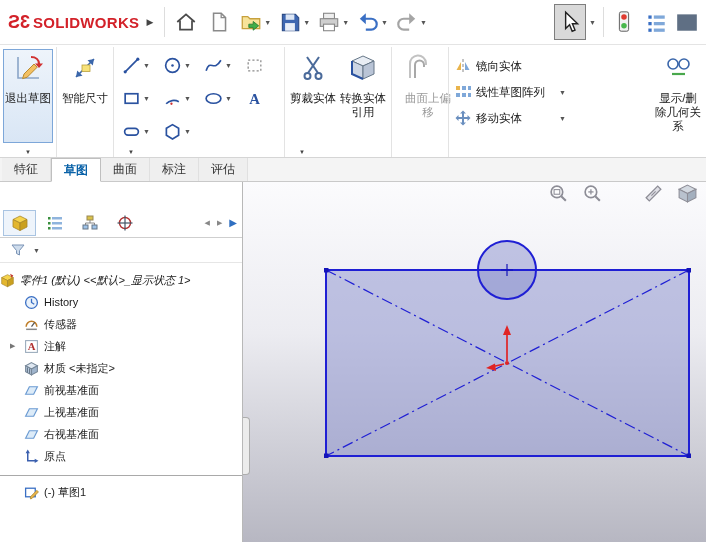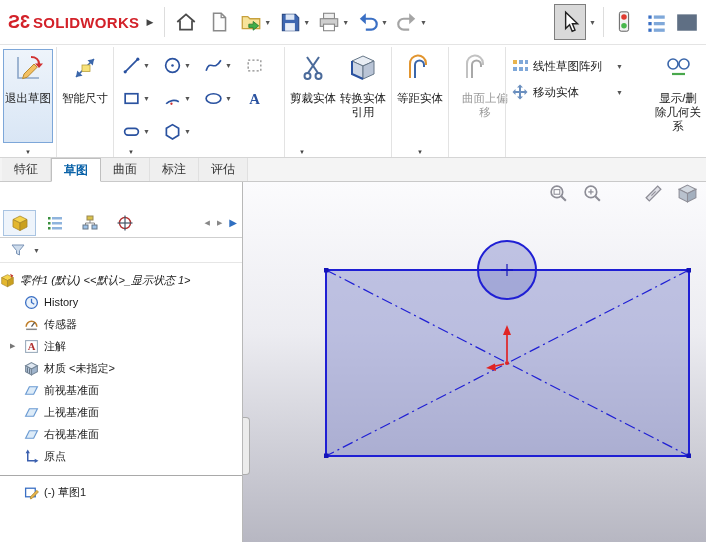--- a/index.html
+++ b/index.html
@@ -323,43 +323,41 @@
             <path d="M15 3 L26 8 L15 13 L4 8 Z" fill="#e8edf4" stroke="#667788"></path>
             <path d="M4 8 V21 L15 26 V13 Z" fill="#cdd6e4" stroke="#667788"></path>
             <path d="M26 8 V21 L15 26 V13 Z" fill="#b9c4d6" stroke="#667788"></path>
             <path d="M4 8 V21 L15 26" fill="none" stroke="#2a52a0" stroke-width="2"></path>
           </svg>
         <span class="blabel">转换实体引用</span>
       </button>
       <span class="rsec-bottom left">▼</span>
     </div>
 
-    <div class="rsec">
-      <button class="bigbtn">
-        <svg viewBox="0 0 30 30">
-            <path d="M5 25 V11 A8 8 0 0 1 21 10 V12" fill="none" stroke="#e2952f" stroke-width="2"></path>
-            <path d="M10 25 V12 A4.5 4.5 0 0 1 19 12 V14" fill="none" stroke="#3a66aa" stroke-width="2"></path>
-          </svg>
-        <span class="blabel">等距实体</span>
-      </button>
-      <span class="rsec-bottom">▼</span>
-    </div>
 
     <div class="rsec">
       <button class="bigbtn disabled">
         <svg viewBox="0 0 30 30">
             <path d="M5 25 V11 A8 8 0 0 1 21 10 V12" fill="none" stroke="#c2c2c2" stroke-width="2"></path>
             <path d="M10 25 V12 A4.5 4.5 0 0 1 19 12 V14" fill="none" stroke="#a8a8a8" stroke-width="2"></path>
           </svg>
         <span class="blabel">曲面上偏移</span>
       </button>
     </div>
 
     <div class="rsec">
       <div class="stack">
+        <button class="srow">
+          <svg viewBox="0 0 18 18">
+              <line x1="9" y1="2" x2="9" y2="16" stroke="#888" stroke-dasharray="3 2"></line>
+              <path d="M7 5 V13 L2.5 13 Z" fill="#e9b44c"></path>
+              <path d="M11 5 V13 L15.5 13 Z" fill="#7fa8d9"></path>
+            </svg>
+          <span>镜向实体</span>
+        </button>
         <button class="srow">
           <svg viewBox="0 0 18 18">
               <rect x="2" y="3" width="4" height="4" fill="#e9b44c"></rect>
               <rect x="8" y="3" width="4" height="4" fill="#7fa8d9"></rect>
               <rect x="14" y="3" width="3" height="4" fill="#7fa8d9"></rect>
               <rect x="2" y="10" width="4" height="4" fill="#7fa8d9"></rect>
               <rect x="8" y="10" width="4" height="4" fill="#7fa8d9"></rect>
               <rect x="14" y="10" width="3" height="4" fill="#7fa8d9"></rect>
             </svg>
           <span>线性草图阵列</span>

